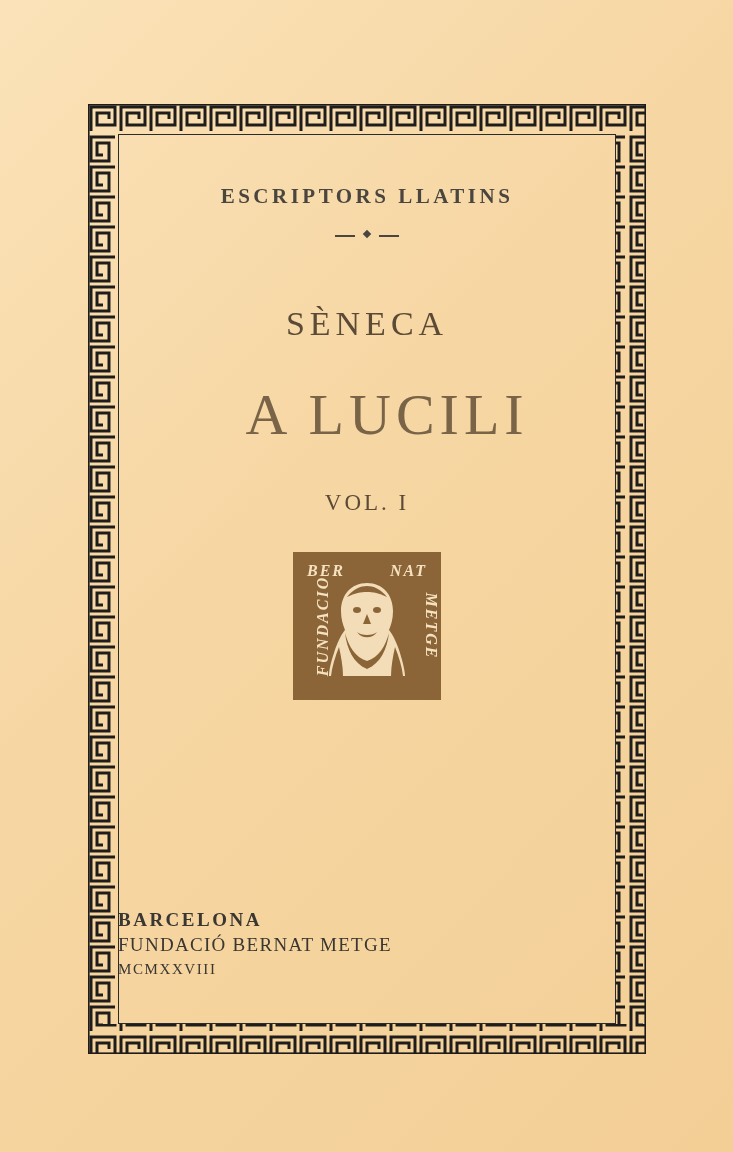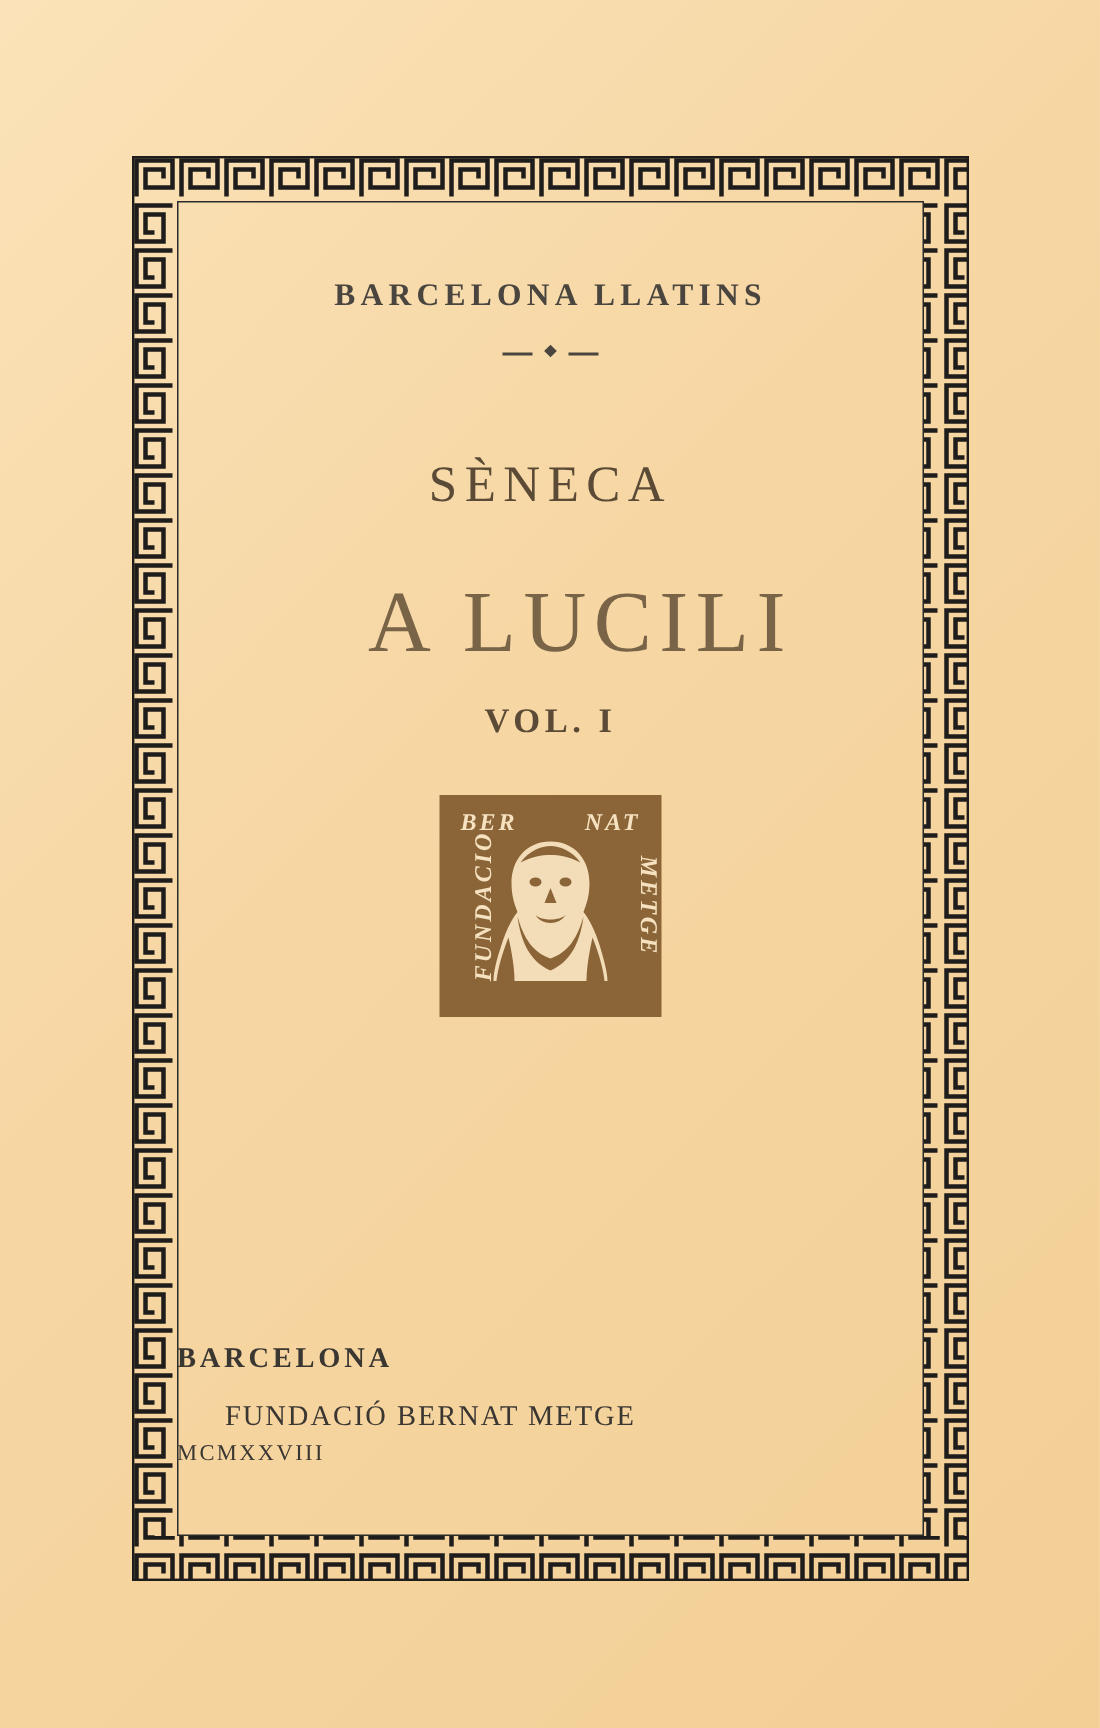--- a/index.html
+++ b/index.html
@@ -104,25 +104,24 @@
     margin-top: 40px;
     font-size: 58px;
     line-height: 1.12;
     letter-spacing: 5px;
     color: #7a6448;
     font-family: "Liberation Serif", serif;
   }
   .title .line2 { display: block; margin-left: 40px; }
 
   .volume {
-    margin-top: 20px;
+    margin-top: 42px;
     font-size: 23px;
     letter-spacing: 3px;
     color: #5b4a36;
-    font-weight: bold;
   }
 
   
   .emblem-wrap {
     margin-top: 36px;
     display: flex;
     justify-content: center;
     font-style: italic;
   }
   .emblem {
@@ -168,24 +167,23 @@
     bottom: 46px;
     text-align: left;
     color: #3a3632;
   }
   .imprint .city {
     font-size: 19px;
     letter-spacing: 2.5px;
     font-weight: bold;
   }
   .imprint .publisher {
-    margin-top: 17px;
+    margin-top: 3px;
     font-size: 19px;
     letter-spacing: 1.3px;
-    padding-left: 32px;
   }
   .imprint .year {
     margin-top: 5px;
     font-size: 15px;
     letter-spacing: 1.6px;
   }
 </style>
 </head>
 <body>
 
@@ -212,21 +210,21 @@
       <rect x="528" y="30" width="30" height="890" fill="url(#keyV)"></rect>
 
       <rect x="0.8" y="0.8" width="556.4" height="948.4" fill="none" stroke="#1f1d1b" stroke-width="1.6"></rect>
     </svg>
   </div>
 
   <div class="inner-rule"></div>
 
   <div class="content">
 
-    <div class="series">BARCELONA LLATINS</div>
+    <div class="series">ESCRIPTORS LLATINS</div>
 
     <div class="ornament">
       <span class="bar left"></span>
       <span class="dot"></span>
       <span class="bar right"></span>
     </div>
 
     <div class="author">SÈNECA</div>
 
     <div class="title">

